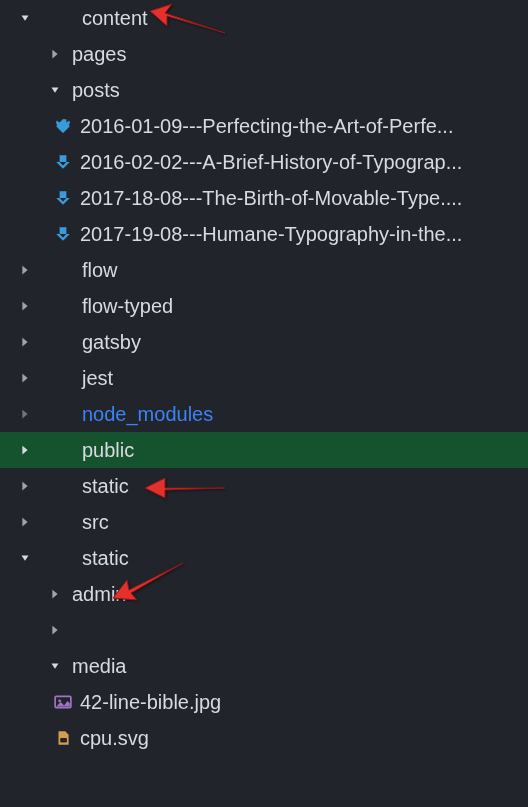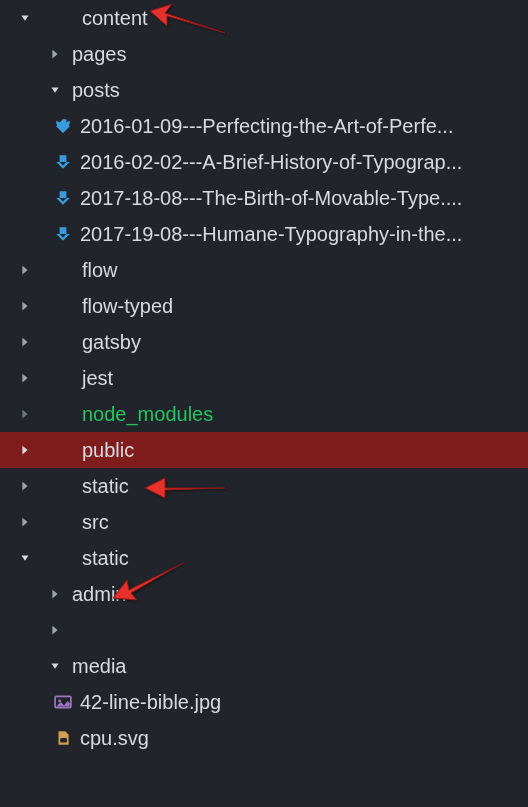--- a/index.html
+++ b/index.html
@@ -16,22 +16,22 @@
     .tree { padding-top: 0; }
     .row {
       display: flex;
       align-items: center;
       height: 36px;
       cursor: pointer;
       white-space: nowrap;
       overflow: hidden;
       text-overflow: ellipsis;
     }
-    .row.selected { background: #7f1d1d; justify-content: space-between; }
-    .row.dimmed { color: #22c55e; }
+    .row.selected { background: #14532d; justify-content: space-between; }
+    .row.dimmed { color: #3b82f6; }
     .chev {
       width: 14px;
       height: 14px;
       display: inline-flex;
       align-items: center;
       justify-content: center;
       flex-shrink: 0;
     }
     .chev svg { width: 14px; height: 14px; }
     .chev.right svg { fill: #a0a4ac; }

